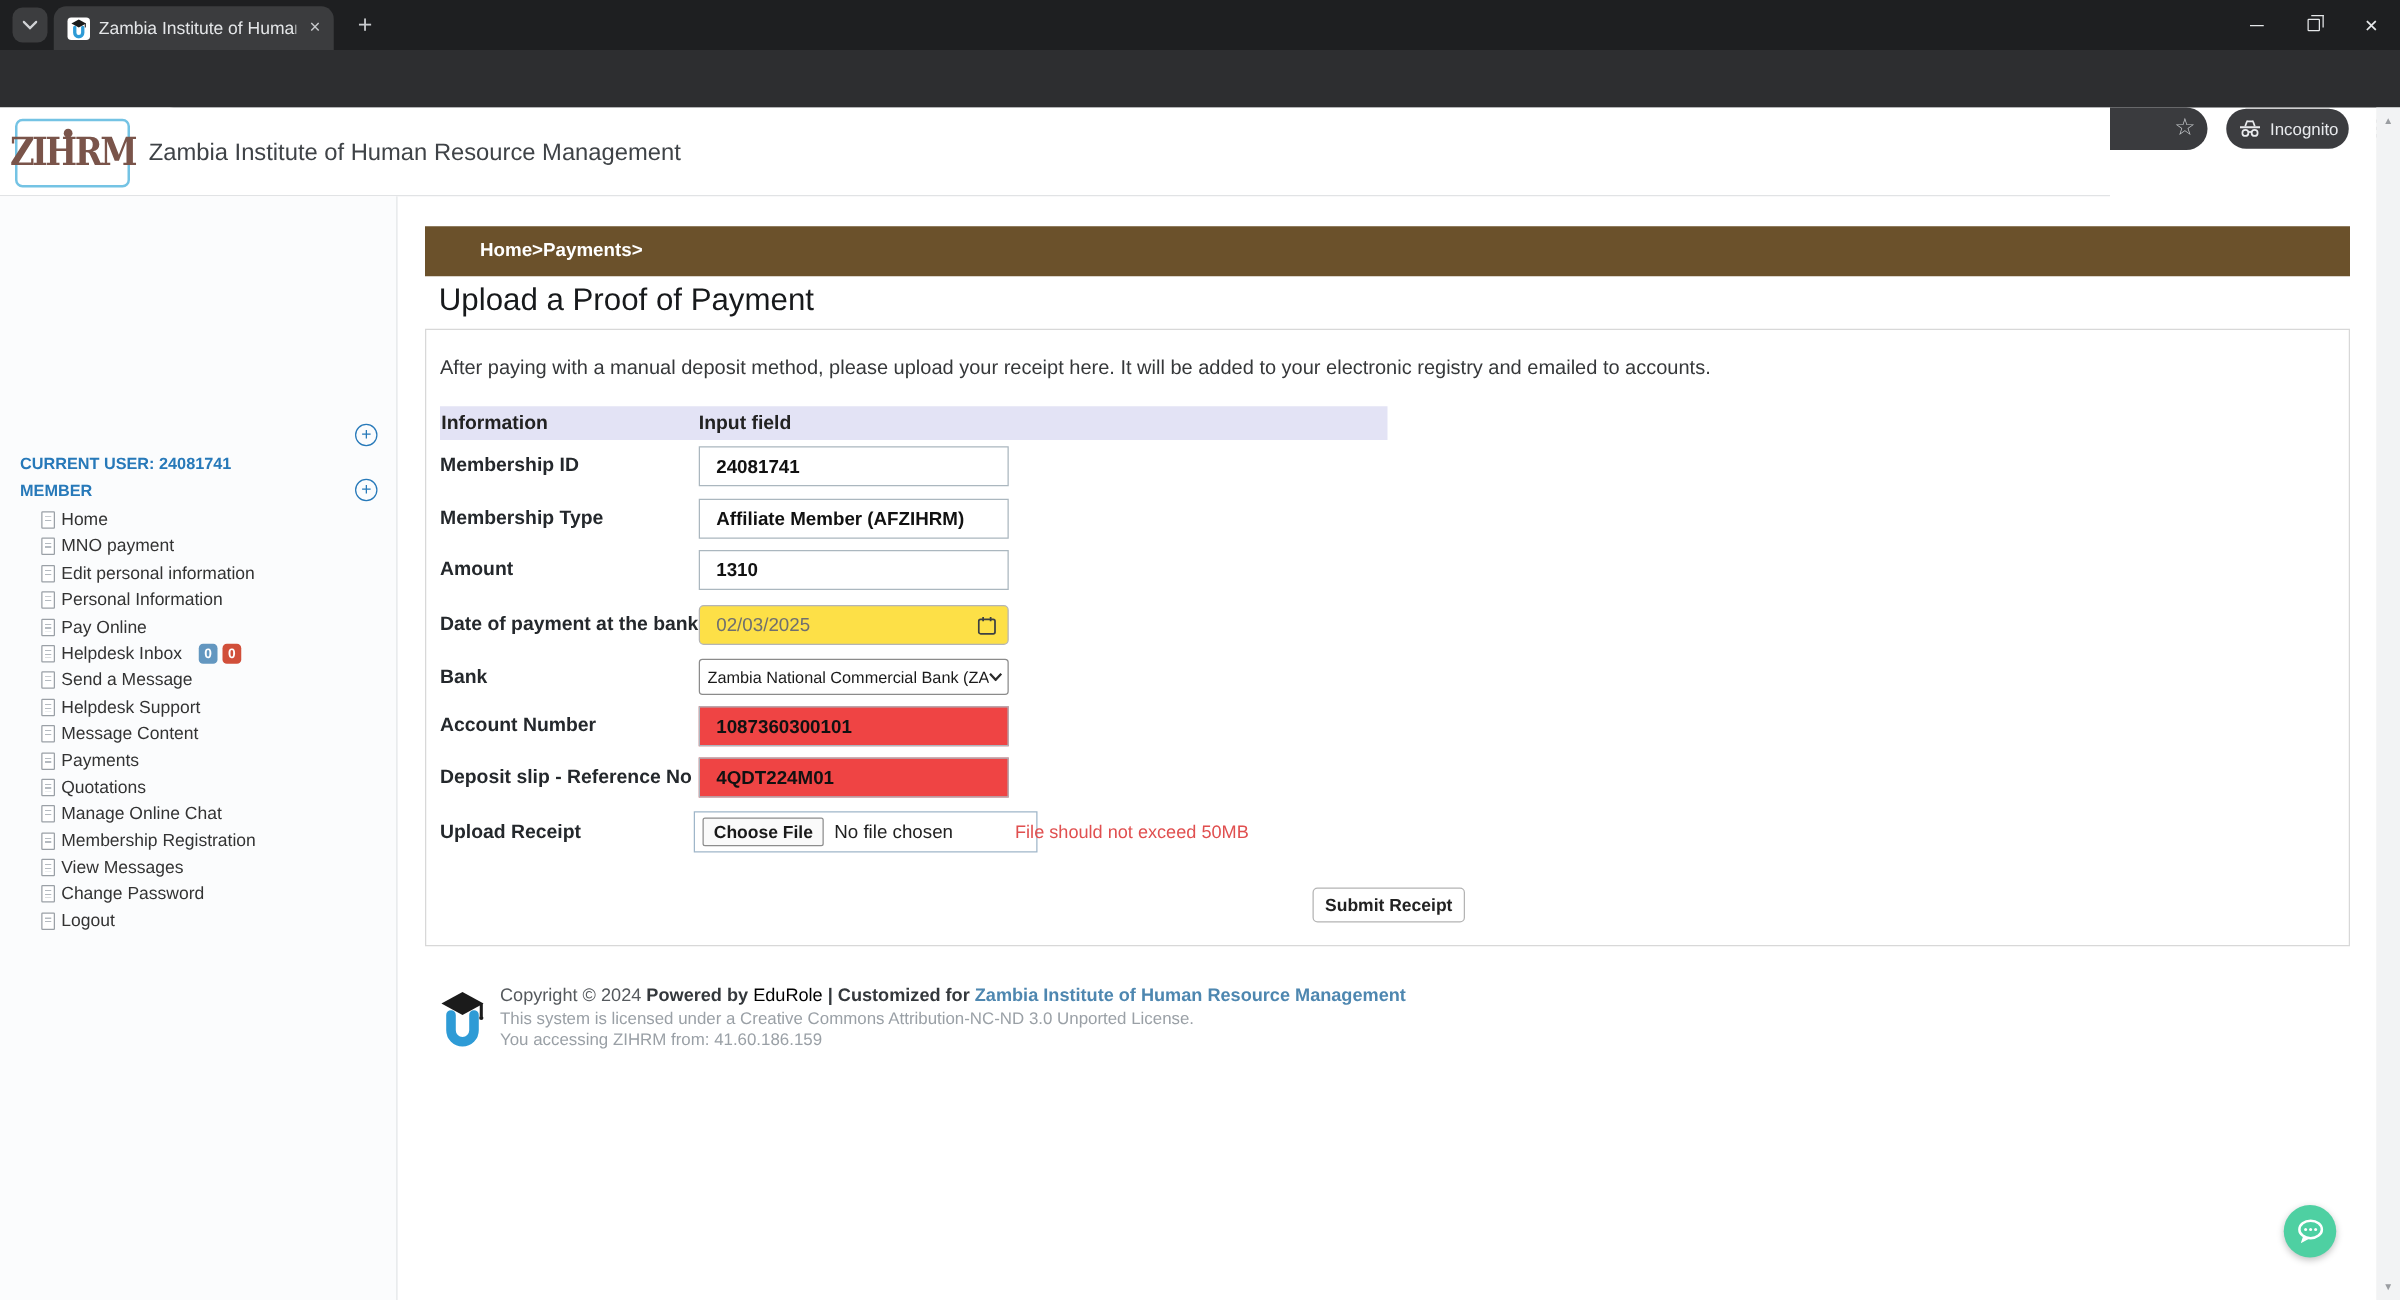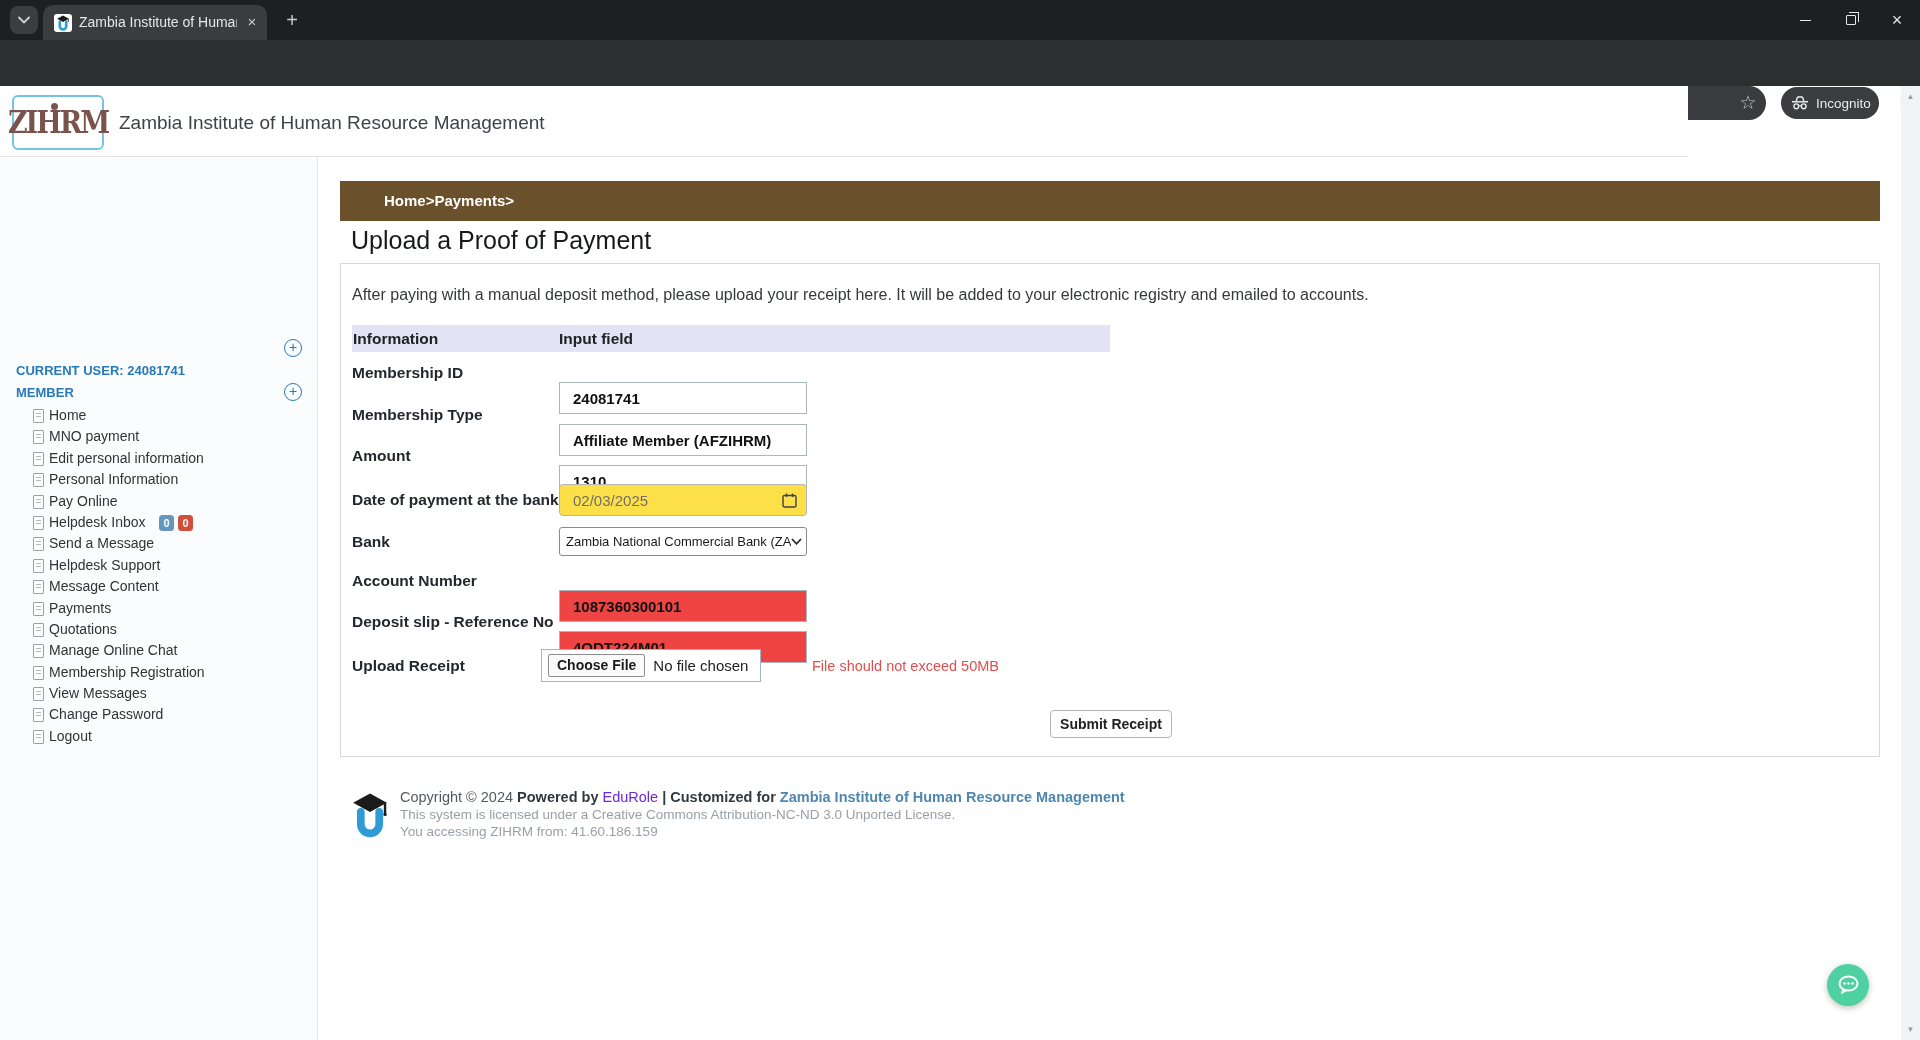--- a/index.html
+++ b/index.html
@@ -78,45 +78,45 @@
   .page-title { position:absolute; left:351px; top:226px; font-size:25px; font-weight:normal; color:#17191b; }
   .panel { position:absolute; left:340px; top:263px; width:1540px; height:494px; border:1px solid #d8d8d8; background:#fff; }
   .intro { position:absolute; left:11px; top:22px; font-size:16px; color:#36383a; }
   .thead-band { position:absolute; left:11px; top:61px; width:758px; height:27px; background:#e3e3f5; }
   .th1 { position:absolute; left:1px; top:0; line-height:27px; font-weight:bold; font-size:15.5px; color:#222; }
   .th2 { position:absolute; left:207px; top:0; line-height:27px; font-weight:bold; font-size:15.5px; color:#222; }
   .frow-label { position:absolute; left:11px; width:205px; height:32px; display:flex; align-items:center;
                 font-weight:bold; font-size:15.5px; color:#24282c; white-space:nowrap; }
   .tinput { position:absolute; left:218px; width:248px; height:32px; border:1px solid #abb7bf; background:#fff;
             font-family:"Liberation Sans", sans-serif; font-weight:bold; font-size:15px; color:#111;
-            padding-left:13px; outline:none;margin-top:25px; }
+            padding-left:13px; outline:none; }
   .tinput.blue { background:#ef4444; }
   .date-input { position:absolute; left:218px; width:248px; height:32px; border:1px solid #b5b5b5;
                 border-radius:4px; background:#fde047; display:flex; align-items:center; padding:0 9px 0 13px; }
   .date-text { flex:1; font-size:15px; color:#6f6f6f; }
   .select-input { position:absolute; left:218px; width:248px; height:29px; border:1px solid #8b8b8b;
                   border-radius:3px; background:#fff; display:flex; align-items:center; padding:0 4px 0 6px; }
   .select-text { flex:1; font-size:13px; color:#1a1a1a; white-space:nowrap; overflow:hidden; }
-  .file-input { position:absolute; left:200px; width:220px; height:33px; border:1px solid #9fb6c9;
+  .file-input { position:absolute; left:214px; width:275px; height:33px; border:1px solid #9fb6c9;
                 background:#fff; display:flex; align-items:center; gap:8px; padding-left:6px; }
   .choose-btn { height:23px; padding:0 8px; background:#fafafa; border:1px solid #8d8d8d; border-radius:2px;
                 font-weight:bold; font-size:14px; color:#1a1a1a; line-height:21px; white-space:nowrap; }
   .file-status { font-size:15px; color:#222; white-space:nowrap; }
   .file-note { position:absolute; left:471px; height:33px; display:flex; align-items:center;
                font-size:14.5px; color:#e04f4f; white-space:nowrap; }
   .submit-btn { position:absolute; left:709px; top:446px; width:122px; height:28px; background:#fff;
                 border:1px solid #b4b4b4; border-radius:4px; font-family:"Liberation Sans", sans-serif;
                 font-weight:bold; font-size:14px; color:#222; }
 
   
   .footer-logo { position:absolute; left:351px; top:792px; width:38px; height:46px; }
   .footer-text { position:absolute; left:400px; top:789px; line-height:17px; }
   .f-line1 { font-size:14.5px; color:#55595d; }
   .f-line1 b { color:#34383c; }
-  .link-edurole { color:#6d28d9; }
+  .link-edurole { color:#000000; }
   .link-org { color:#4e87b0; font-weight:bold; }
   .f-gray { font-size:13.5px; color:#9aa0a6; }
 
   
   .chat-fab { position:absolute; left:1827px; top:964px; width:42px; height:42px; border-radius:50%;
               background:#4ed0a2; box-shadow:0 2px 6px rgba(0,0,0,.25);
               display:flex; align-items:center; justify-content:center; }
   .scrollbar { position:absolute; left:1901px; top:86px; width:19px; height:954px; background:#f2f3f4; }
   .sb-arrow { position:absolute; left:0; width:19px; text-align:center; color:#9a9da1; font-size:8px; }
 </style>

